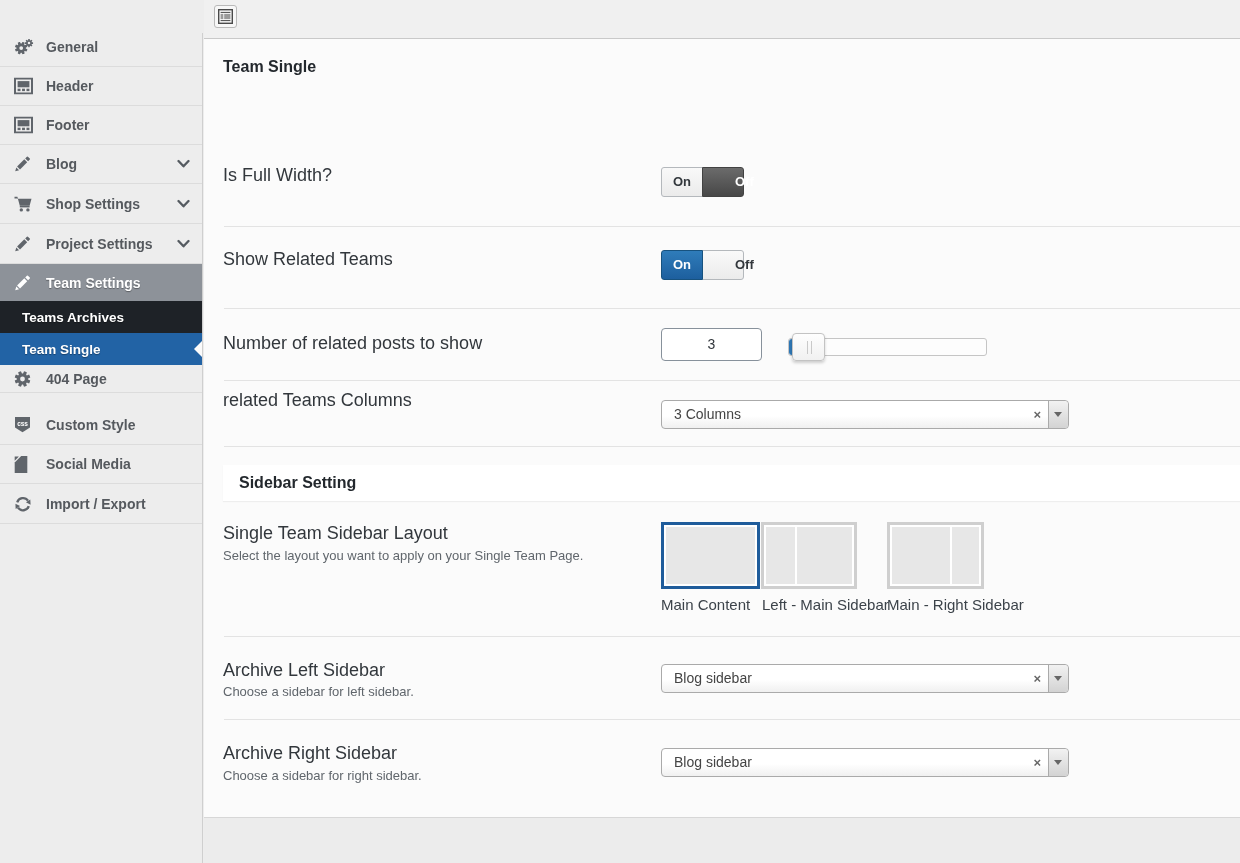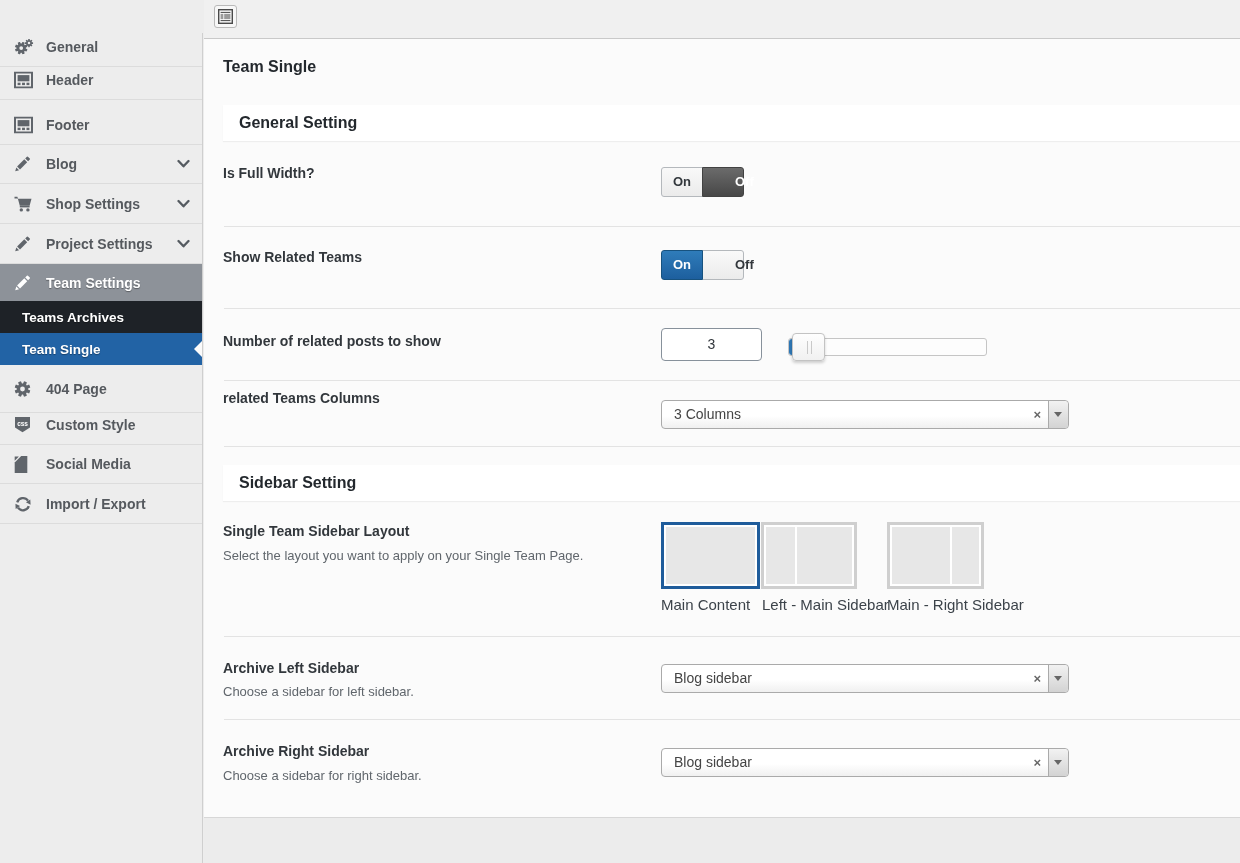--- a/index.html
+++ b/index.html
@@ -18,21 +18,21 @@
 .sbsub .lb2 { position:absolute; left:22px; top:50%; transform:translateY(-50%); font-size:13.5px; font-weight:700; color:#fff; text-shadow:0 1px 1px rgba(0,0,0,.35); white-space:nowrap; }
 .arrowr { position:absolute; right:0; top:50%; margin-top:-8px; width:0; height:0; border-top:8px solid transparent; border-bottom:8px solid transparent; border-right:8px solid #fbfbfb; }
 
 
 .ct { position:absolute; left:204px; top:0; width:1036px; height:863px; background:#fbfbfb; }
 .strip { position:absolute; left:0; top:0; right:0; height:39px; background:#f0f0f0; border-bottom:1px solid #c9c9c9; }
 .btnexp { position:absolute; left:10px; top:5px; width:23px; height:23px; background:#f7f7f7; border:1px solid #b9b9b9; border-radius:3px; }
 .h1 { position:absolute; left:19px; top:58px; font-size:16px; font-weight:700; color:#23282d; }
 .secbar { position:absolute; left:19px; right:0; height:36px; background:#fff; box-shadow:0 1px 1px rgba(0,0,0,.05); font-size:16px; font-weight:700; color:#23282d; line-height:36px; padding-left:16px; }
 .hdiv { position:absolute; left:20px; right:0; height:1px; background:#e3e3e3; }
-.lab { position:absolute; left:19px; font-size:14px; font-weight:700; color:#32373c; white-space:nowrap; }
+.lab { position:absolute; left:19px; font-size:18px; font-weight:400; color:#32373c; white-space:nowrap; }
 .desc { position:absolute; left:19px; font-size:13px; color:#60666c; white-space:nowrap; }
 
 
 .tg { position:absolute; left:457px; height:30px; font-size:13px; font-weight:700; }
 .tg span { position:absolute; top:0; width:42px; height:30px; line-height:28px; text-align:center; }
 .tg .l { left:0; border-radius:3px 0 0 3px; background:linear-gradient(#f9f9f9,#ebebeb); border:1px solid #b4b8bc; color:#32373c; }
 .tg .r { left:41px; border-radius:0 3px 3px 0; background:linear-gradient(#f9f9f9,#ebebeb); border:1px solid #b4b8bc; color:#32373c;padding-left:32px; }
 .tg .dk { background:linear-gradient(#6b6b6b,#474747); border:1px solid #424242; color:#fff; z-index:2; }
 .tg .bl { background:linear-gradient(#2f7cba,#1d5f9e); border:1px solid #17527f; color:#fff; z-index:2; }
 
@@ -72,21 +72,20 @@
       <svg width="15" height="15" viewBox="0 0 15 15" style="margin:3px 0 0 3px">
         <rect x="0.7" y="0.7" width="13.6" height="13.6" fill="none" stroke="#4a4a4a" stroke-width="1.4"></rect>
         <rect x="2.6" y="2.9" width="9.8" height="1.1" fill="#5a5a5a"></rect>
         <rect x="2.6" y="11" width="9.8" height="1.1" fill="#5a5a5a"></rect>
         <rect x="2.6" y="4.9" width="2.7" height="5.2" fill="#9a9a9a"></rect>
         <rect x="6.2" y="4.9" width="6.2" height="5.2" fill="#9a9a9a"></rect>
       </svg>
     </div>
   </div>
   <div class="h1">Team Single</div>
-  <div class="secbar" style="top:105px">General Setting</div>
 
   <div class="hdiv" style="top:226px"></div>
   <div class="hdiv" style="top:308px"></div>
   <div class="hdiv" style="top:380px"></div>
   <div class="hdiv" style="top:446px"></div>
   <div class="hdiv" style="top:636px"></div>
   <div class="hdiv" style="top:719px"></div>
 
   <div class="lab" style="top:165px">Is Full Width?</div>
   <div class="tg" style="top:167px">
@@ -164,21 +163,21 @@
 <div class="sb">
   <div class="sbrow" style="top:-6px;height:40px">
     <span class="ic">
         <svg width="20" height="17" viewBox="0 0 20 17">
           <path d="M13.03,12.00 12.76,12.55 12.45,13.09 10.76,12.51 10.46,12.84 10.13,13.15 10.71,14.83 10.18,15.15 9.63,15.41 9.05,15.62 8.45,15.78 7.66,14.18 7.21,14.20 6.76,14.18 5.99,15.78 5.39,15.63 4.80,15.43 4.25,15.16 3.71,14.85 4.29,13.16 3.96,12.86 3.65,12.53 1.97,13.11 1.65,12.58 1.39,12.03 1.18,11.45 1.02,10.85 2.62,10.06 2.60,9.61 2.62,9.16 1.02,8.39 1.17,7.79 1.37,7.20 1.64,6.65 1.95,6.11 3.64,6.69 3.94,6.36 4.27,6.05 3.69,4.37 4.22,4.05 4.77,3.79 5.35,3.58 5.95,3.42 6.74,5.02 7.19,5.00 7.64,5.02 8.41,3.42 9.01,3.57 9.60,3.77 10.15,4.04 10.69,4.35 10.11,6.04 10.44,6.34 10.75,6.67 12.43,6.09 12.75,6.62 13.01,7.17 13.22,7.75 13.38,8.35 11.78,9.14 11.80,9.59 11.78,10.04 13.38,10.81 13.23,11.41 Z M9.10,9.60 A1.9,1.9 0 1 0 5.30,9.60 A1.9,1.9 0 1 0 9.10,9.60 Z" fill="#60656b" fill-rule="evenodd"></path>
           <path d="M19.10,4.60 19.08,5.00 19.02,5.40 17.78,5.44 17.68,5.71 17.56,5.97 18.41,6.88 18.17,7.20 17.90,7.50 17.60,7.77 17.28,8.01 16.37,7.16 16.11,7.28 15.84,7.38 15.80,8.62 15.40,8.68 15.00,8.70 14.60,8.68 14.20,8.62 14.16,7.38 13.89,7.28 13.63,7.16 12.72,8.01 12.40,7.77 12.10,7.50 11.83,7.20 11.59,6.88 12.44,5.97 12.32,5.71 12.22,5.44 10.98,5.40 10.92,5.00 10.90,4.60 10.92,4.20 10.98,3.80 12.22,3.76 12.32,3.49 12.44,3.23 11.59,2.32 11.83,2.00 12.10,1.70 12.40,1.43 12.72,1.19 13.63,2.04 13.89,1.92 14.16,1.82 14.20,0.58 14.60,0.52 15.00,0.50 15.40,0.52 15.80,0.58 15.84,1.82 16.11,1.92 16.37,2.04 17.28,1.19 17.60,1.43 17.90,1.70 18.17,2.00 18.41,2.32 17.56,3.23 17.68,3.49 17.78,3.76 19.02,3.80 19.08,4.20 Z M16.25,4.60 A1.25,1.25 0 1 0 13.75,4.60 A1.25,1.25 0 1 0 16.25,4.60 Z" fill="#60656b" fill-rule="evenodd"></path>
         </svg>
       </span>
     <span class="lb">General</span>
   </div>
-  <div class="sbrow" style="top:28px;height:39px">
+  <div class="sbrow" style="top:34px;height:39px">
     <span class="ic">
         <svg width="19" height="17" viewBox="0 0 19 17">
           <rect x="1" y="1" width="17" height="15" fill="none" stroke="#60656b" stroke-width="2"></rect>
           <rect x="3.6" y="3.6" width="11.8" height="6.2" fill="#60656b"></rect>
           <rect x="3.6" y="11.2" width="2.9" height="2.4" fill="#60656b"></rect>
           <rect x="8.05" y="11.2" width="2.9" height="2.4" fill="#60656b"></rect>
           <rect x="12.5" y="11.2" width="2.9" height="2.4" fill="#60656b"></rect>
         </svg>
       </span>
     <span class="lb">Header</span>
@@ -251,21 +250,21 @@
       </span>
     <span class="lb">Team Settings</span>
   </div>
   <div class="sbsub" style="top:268px;height:32px;background:#1e2227">
     <span class="lb2">Teams Archives</span>
   </div>
   <div class="sbsub" style="top:300px;height:32px;background:#2263a5">
     <span class="lb2">Team Single</span>
     <span class="arrowr"></span>
   </div>
-  <div class="sbrow" style="top:332px;height:48px">
+  <div class="sbrow" style="top:332px;height:28px">
     <span class="ic">
         <svg width="17" height="17" viewBox="0 0 17 17">
           <path d="M15.80,11.52 15.47,12.22 15.07,12.89 12.83,12.05 12.46,12.46 12.05,12.83 12.89,15.07 12.22,15.47 11.52,15.80 10.79,16.06 10.04,16.25 9.05,14.07 8.50,14.10 7.95,14.07 6.96,16.25 6.21,16.06 5.48,15.80 4.78,15.47 4.11,15.07 4.95,12.83 4.54,12.46 4.17,12.05 1.93,12.89 1.53,12.22 1.20,11.52 0.94,10.79 0.75,10.04 2.93,9.05 2.90,8.50 2.93,7.95 0.75,6.96 0.94,6.21 1.20,5.48 1.53,4.78 1.93,4.11 4.17,4.95 4.54,4.54 4.95,4.17 4.11,1.93 4.78,1.53 5.48,1.20 6.21,0.94 6.96,0.75 7.95,2.93 8.50,2.90 9.05,2.93 10.04,0.75 10.79,0.94 11.52,1.20 12.22,1.53 12.89,1.93 12.05,4.17 12.46,4.54 12.83,4.95 15.07,4.11 15.47,4.78 15.80,5.48 16.06,6.21 16.25,6.96 14.07,7.95 14.10,8.50 14.07,9.05 16.25,10.04 16.06,10.79 Z M10.90,8.50 A2.4,2.4 0 1 0 6.10,8.50 A2.4,2.4 0 1 0 10.90,8.50 Z" fill="#60656b" fill-rule="evenodd"></path>
         </svg>
       </span>
     <span class="lb">404 Page</span>
   </div>
   <div class="sbrow" style="top:372px;height:40px">
     <span class="ic">
         <svg width="17" height="17" viewBox="0 0 17 17">

